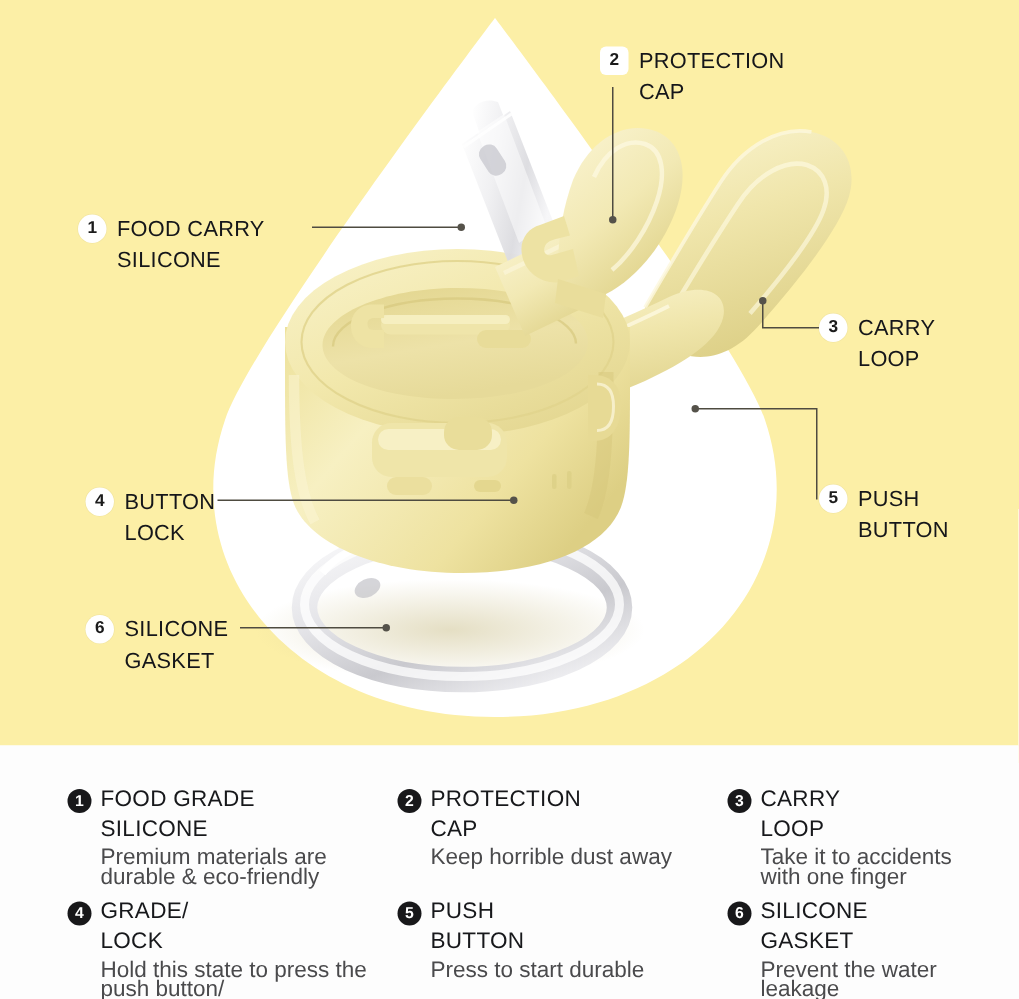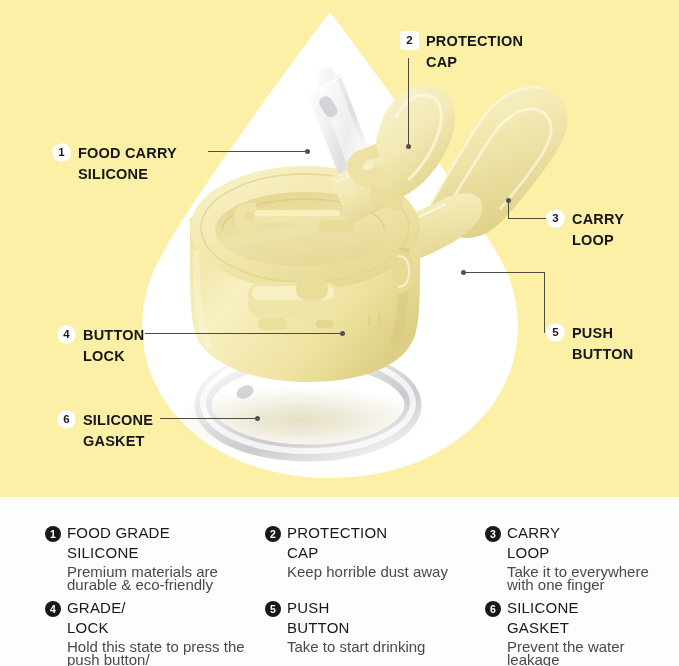--- a/index.html
+++ b/index.html
@@ -45,21 +45,21 @@
     color: #1b1b1b;
     font-size: 11.5px; font-weight: 700;
     line-height: 19px; text-align: center;
     display: inline-block;
     vertical-align: top;
   }
   .ctext {
     display: inline-block;
     margin-left: 7px;
     font-size: 14.5px;
-    font-weight: 700;
+    font-weight: 400;
     letter-spacing: 0.2px;
     color: #15161a;
     line-height: 21px;
     vertical-align: top;
     white-space: pre-line;
   }
   .callout-row { white-space: nowrap; }
 
   .leader { position: absolute; }
   .lline { position: absolute; background: #4e4b40; }
@@ -315,40 +315,40 @@
 CAP</span>
       </div>
       <div class="lg-desc">Keep horrible dust away</div>
     </div>
 
     <div class="lg-item" style="left:485px; top:26px;">
       <div class="lg-head">
         <span class="lg-badge">3</span><span class="lg-title">CARRY
 LOOP</span>
       </div>
-      <div class="lg-desc">Take it to everywhere
+      <div class="lg-desc">Take it to accidents
 with one finger</div>
     </div>
 
     <div class="lg-item" style="left:45px; top:101px;">
       <div class="lg-head">
         <span class="lg-badge">4</span><span class="lg-title">GRADE/
 LOCK</span>
       </div>
       <div class="lg-desc">Hold this state to press the
 push button/
 Prevent potential accidents</div>
     </div>
 
     <div class="lg-item" style="left:265px; top:101px;">
       <div class="lg-head">
         <span class="lg-badge">5</span><span class="lg-title">PUSH
 BUTTON</span>
       </div>
-      <div class="lg-desc">Take to start drinking</div>
+      <div class="lg-desc">Press to start durable</div>
     </div>
 
     <div class="lg-item" style="left:485px; top:101px;">
       <div class="lg-head">
         <span class="lg-badge">6</span><span class="lg-title">SILICONE
 GASKET</span>
       </div>
       <div class="lg-desc">Prevent the water leakage</div>
     </div>
 

